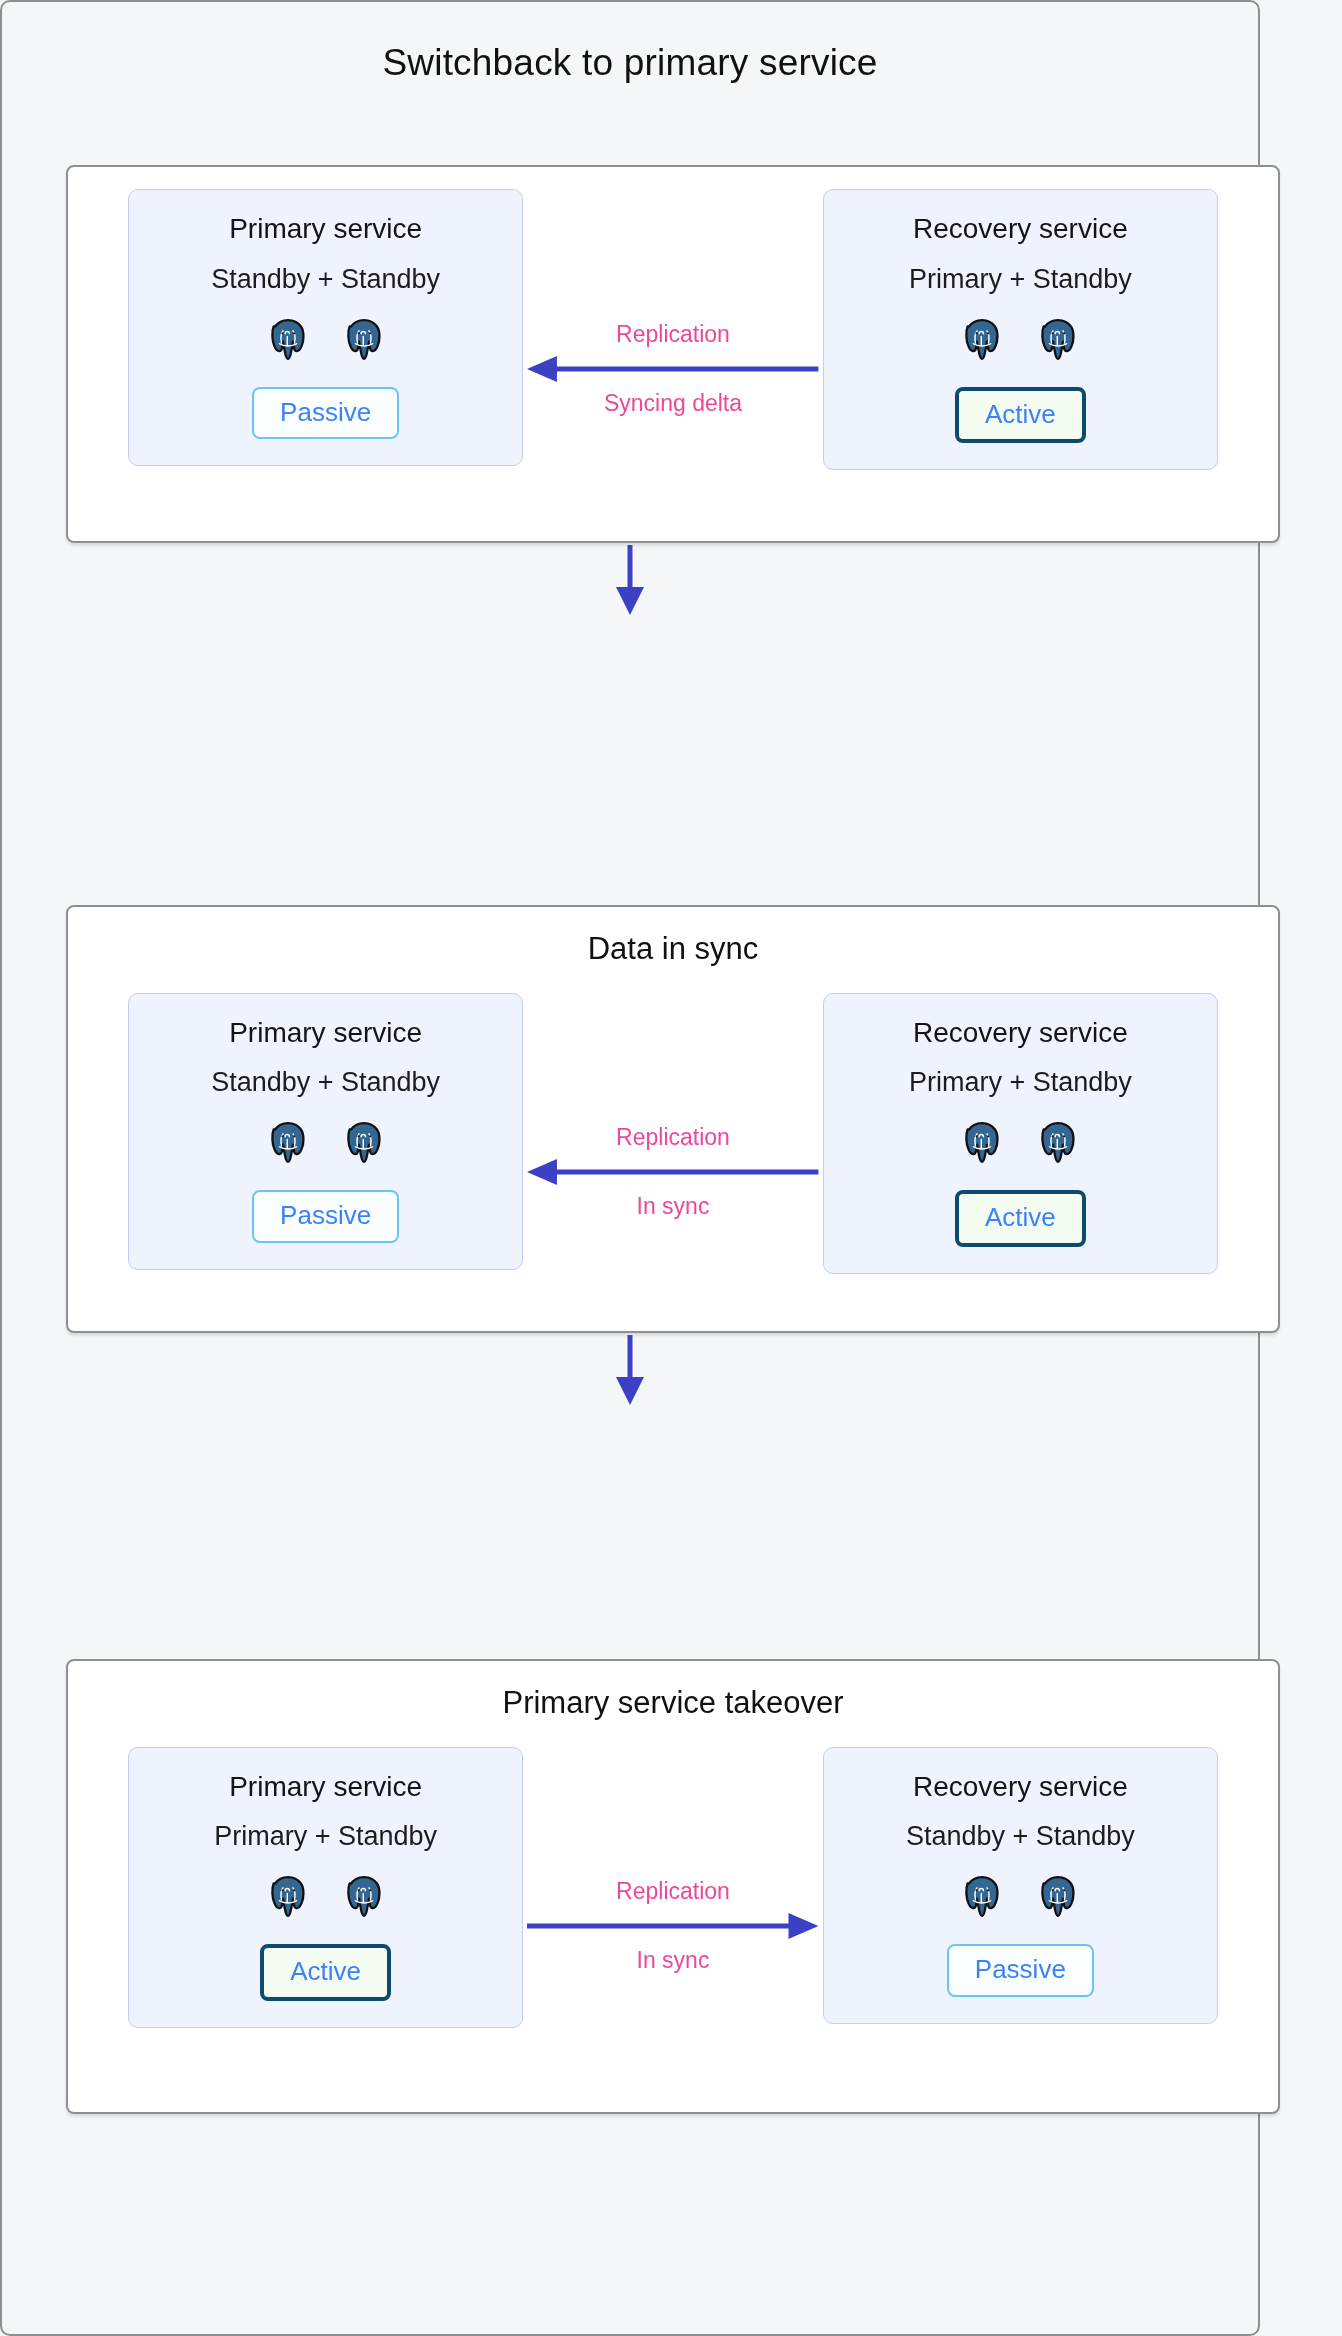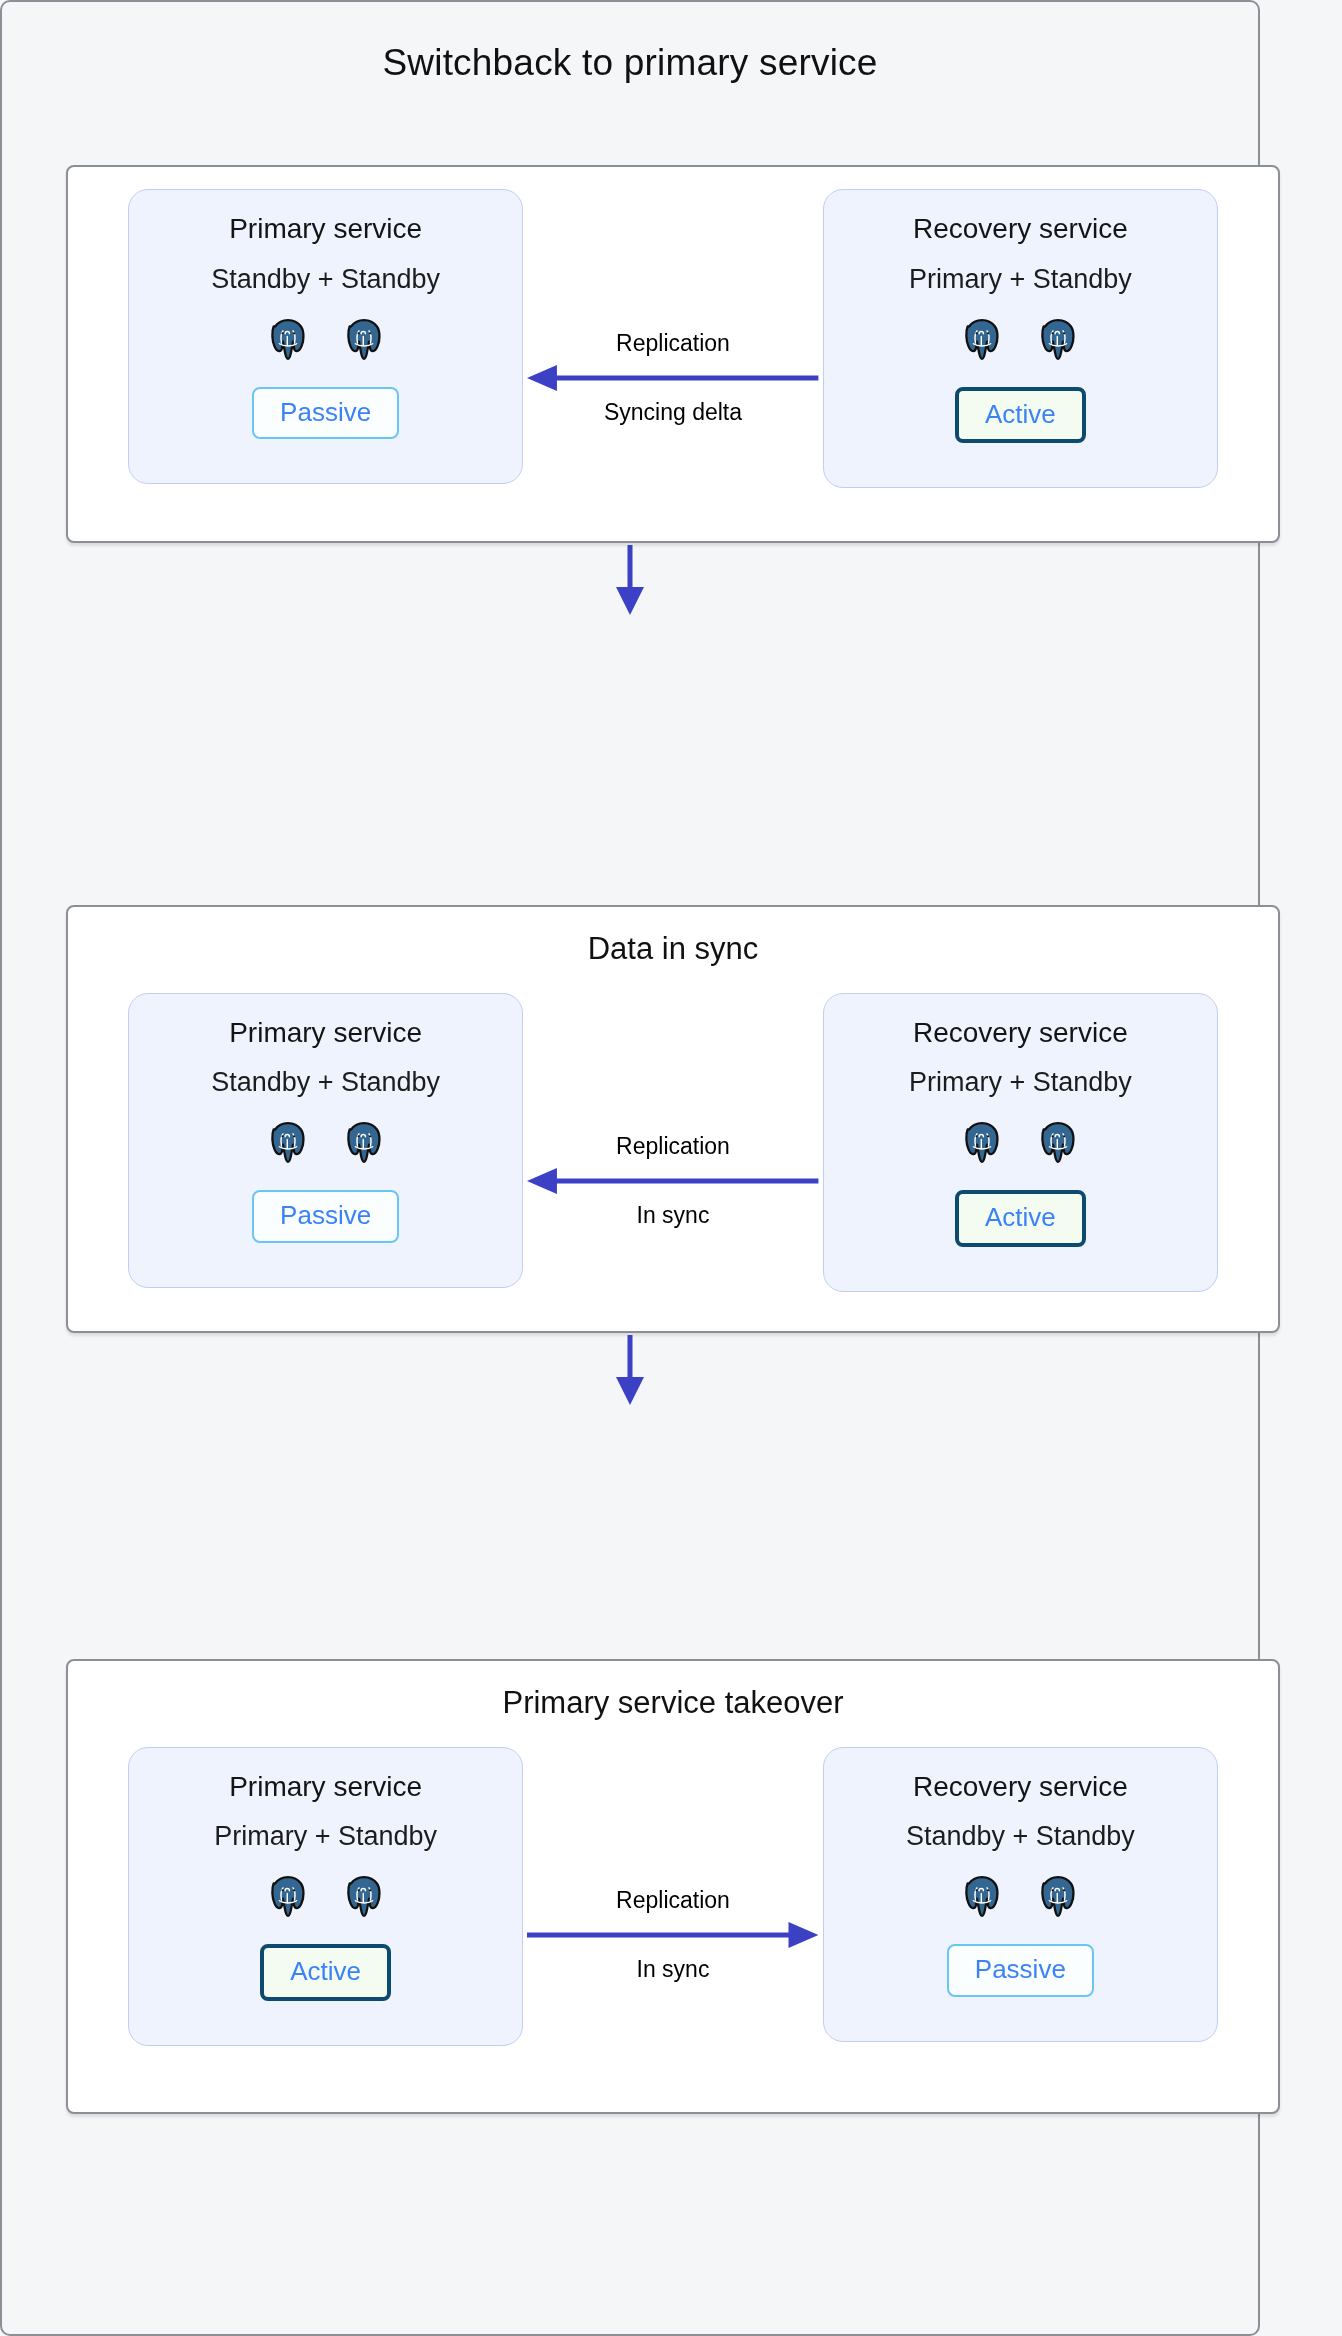--- a/index.html
+++ b/index.html
@@ -53,22 +53,22 @@
     display: flex;
     justify-content: space-between;
     align-items: flex-start;
     padding: 0 60px;
     margin-top: 22px;
   }
   .service-card {
     width: 396px;
     background: #eff3fe;
     border: 1.5px solid #c3cdf2;
-    border-radius: 20px;
-    padding: 22px 10px 44px 10px;
+    border-radius: 10px;
+    padding: 22px 10px 26px 10px;
     text-align: center;
   }
   .service-name {
     font-size: 28px;
     font-weight: 400;
     color: #141414;
     line-height: 1.2;
   }
   .service-role {
     font-size: 27px;
@@ -107,21 +107,21 @@
     min-width: 0;
     align-self: stretch;
     display: flex;
     flex-direction: column;
     align-items: center;
     justify-content: center;
     padding-top: 78px;
   }
   .repl-top, .repl-bottom {
     font-size: 23px;
-    color: #000000;
+    color: #ec4899;
     white-space: nowrap;
   }
   .repl-top { margin-bottom: 8px; }
   .repl-bottom { margin-top: 8px; }
   .arrow-h { width: 100%; height: 26px; display:block; }
   
   .connector {
     position: absolute;
     left: 0; right: 0;
     display: flex;

